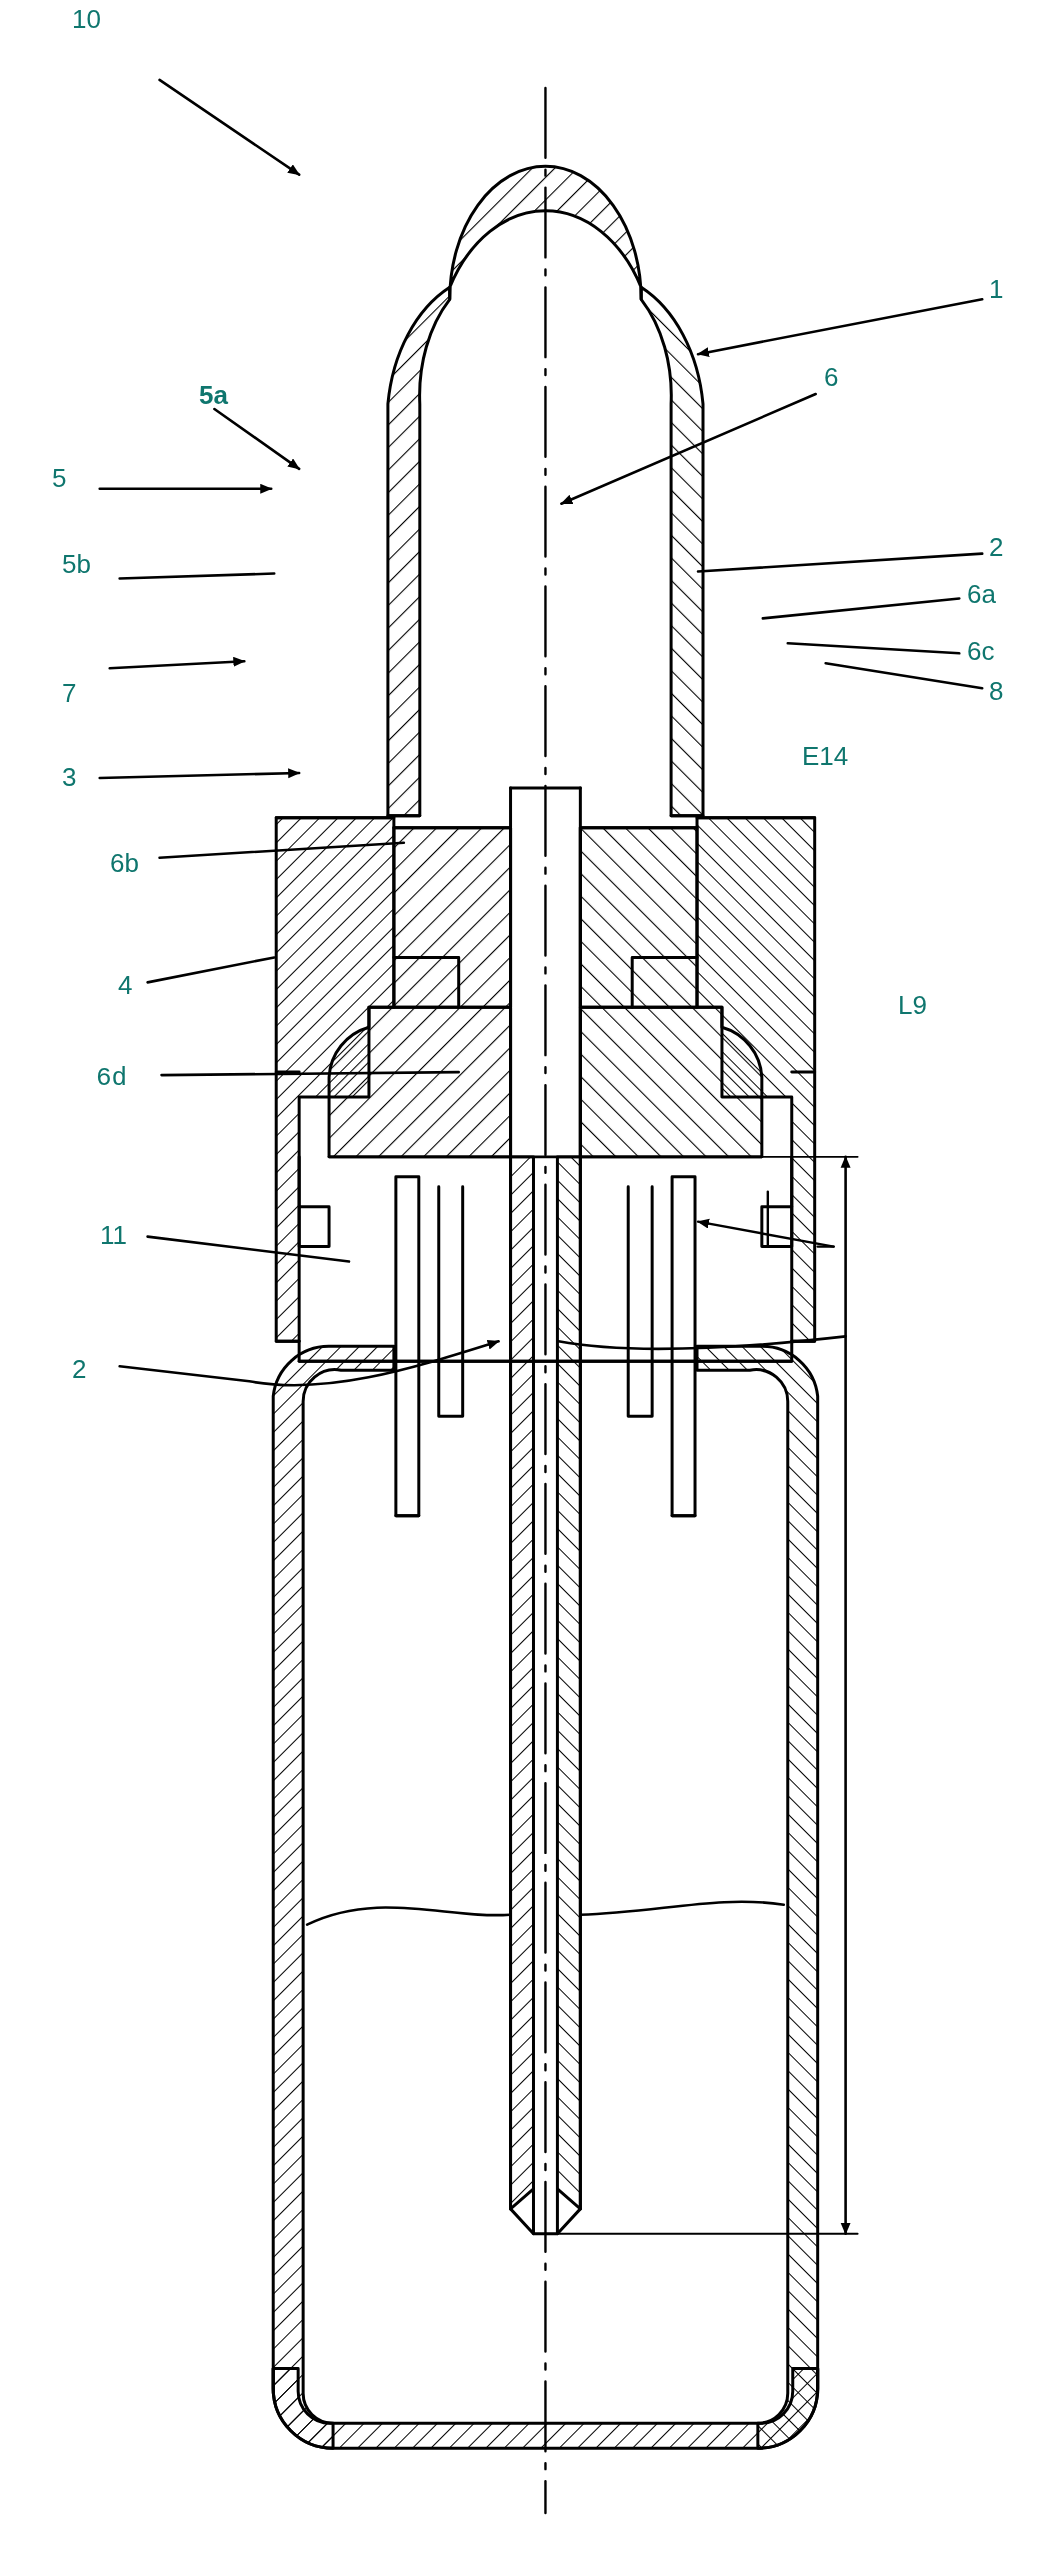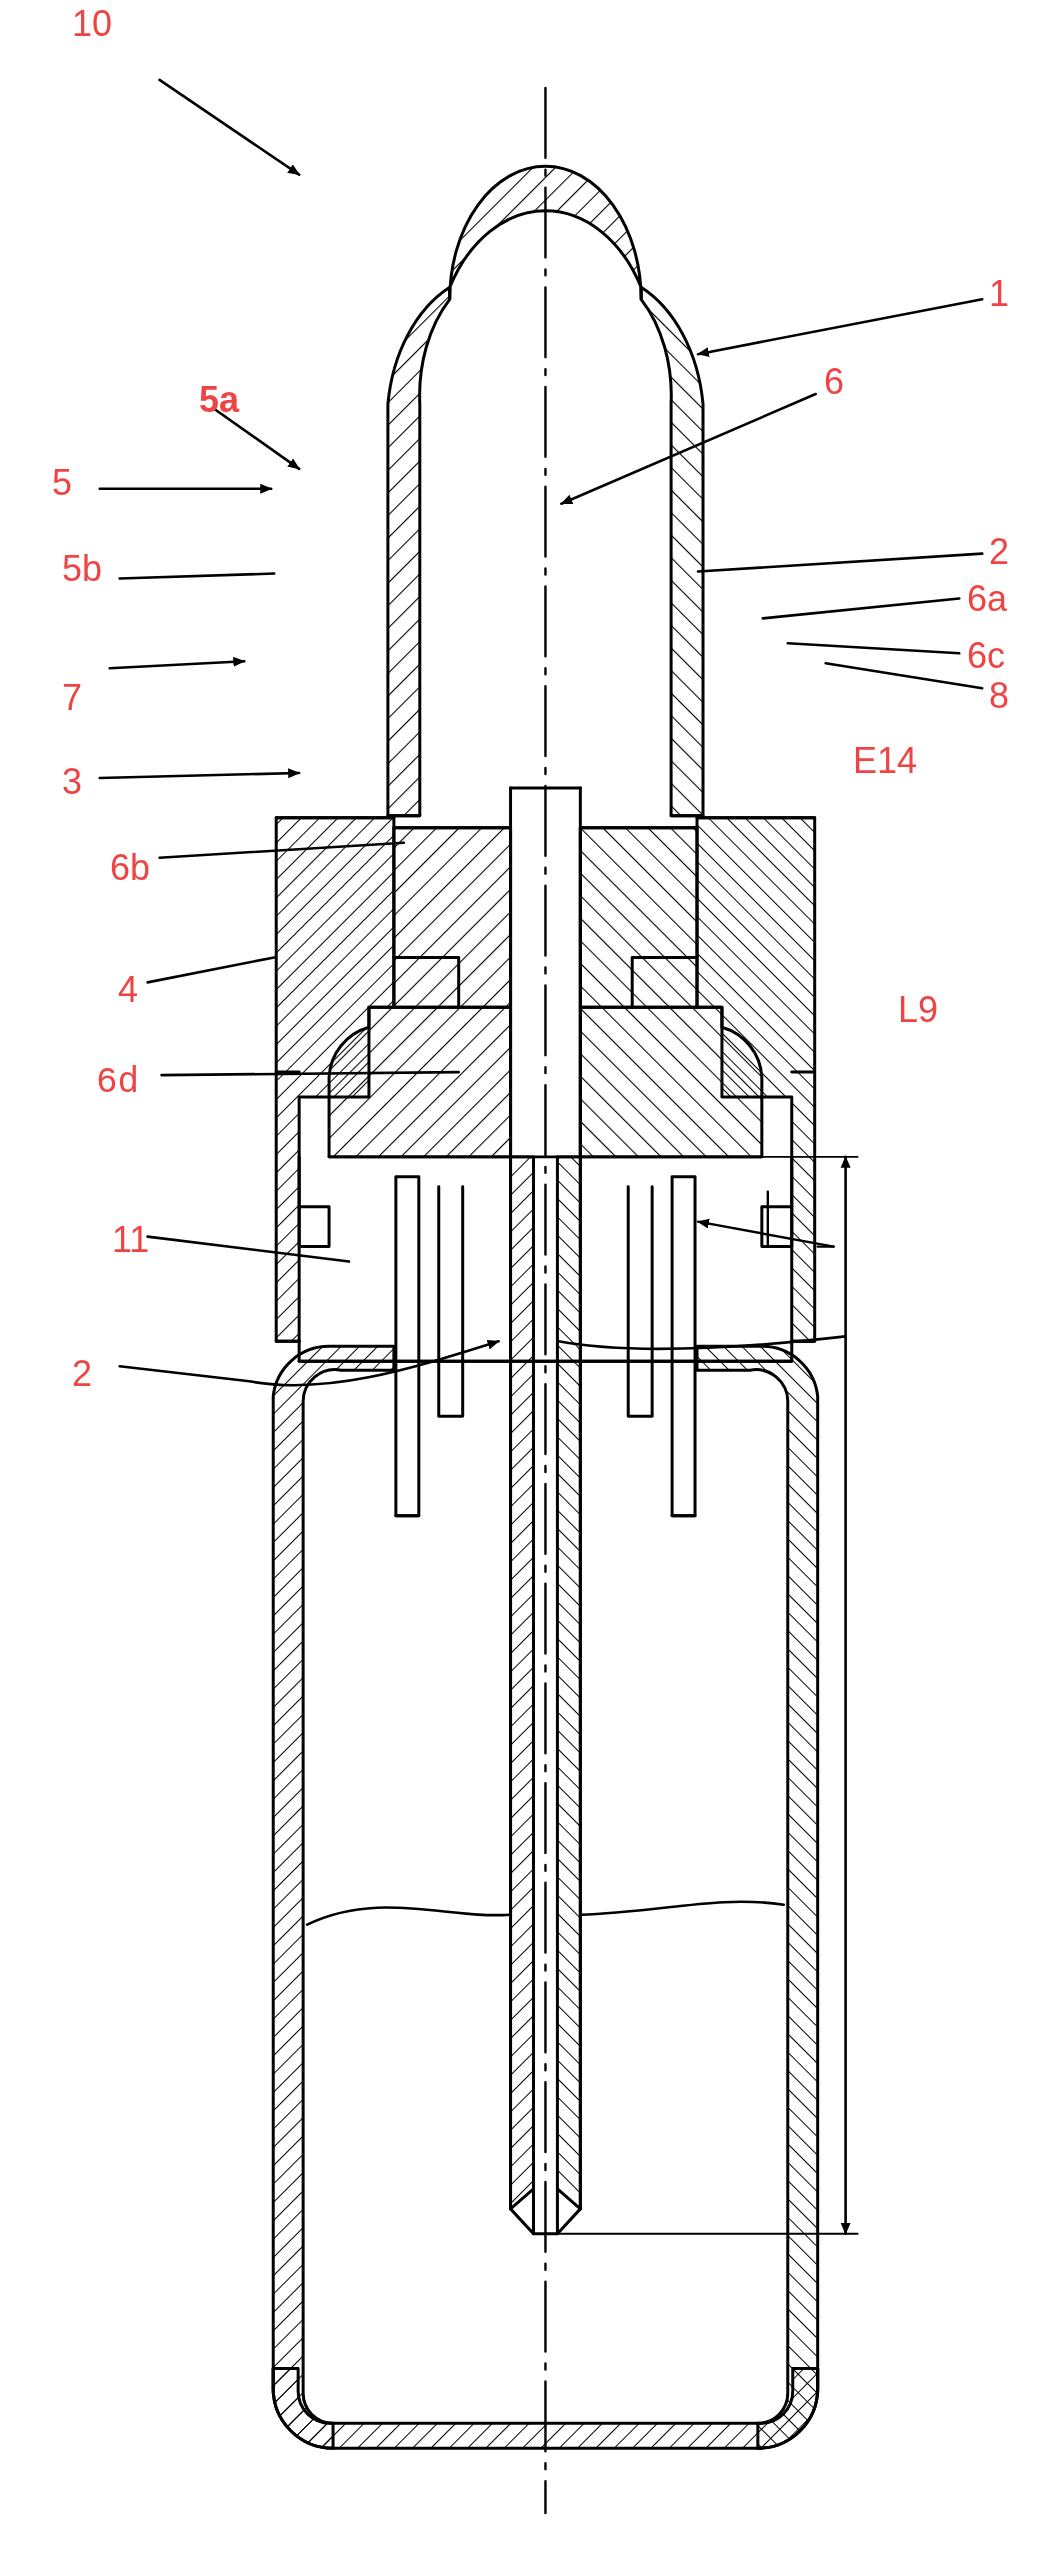--- a/index.html
+++ b/index.html
@@ -18,22 +18,22 @@
     overflow: hidden;
   }
   #figure svg {
     position: absolute;
     left: 0;
     top: 0;
   }
   .ref-label {
     position: absolute;
     font-family: "Liberation Sans", sans-serif;
-    font-size: 36px;
-    color: #ef4444;
+    font-size: 26px;
+    color: #0f766e;
     white-space: nowrap;
     line-height: 1;
   }
 </style>
 </head>
 <body>
 
 <div id="figure">
 
   <svg width="1057" height="2576" viewBox="0 0 1060 2583" fill="none" stroke="#000" stroke-width="3" stroke-linecap="round" stroke-linejoin="round">
@@ -215,23 +215,23 @@
   <div class="ref-label" style="left:989px; top:276px;">1</div>
   <div class="ref-label" style="left:824px; top:364px;">6</div>
   <div class="ref-label" style="left:199px; top:382px;font-weight:bold;">5a</div>
   <div class="ref-label" style="left:52px; top:465px;">5</div>
   <div class="ref-label" style="left:989px; top:534px;">2</div>
   <div class="ref-label" style="left:62px; top:551px;">5b</div>
   <div class="ref-label" style="left:967px; top:581px;">6a</div>
   <div class="ref-label" style="left:967px; top:638px;">6c</div>
   <div class="ref-label" style="left:989px; top:678px;">8</div>
   <div class="ref-label" style="left:62px; top:680px;">7</div>
-  <div class="ref-label" style="left:853px; top:743px;">E14</div>
+  <div class="ref-label" style="left:802px; top:743px;">E14</div>
   <div class="ref-label" style="left:62px; top:764px;">3</div>
   <div class="ref-label" style="left:110px; top:850px;">6b</div>
   <div class="ref-label" style="left:898px; top:977px;margin-top:15px;">L9</div>
   <div class="ref-label" style="left:118px; top:972px;">4</div>
   <div class="ref-label" style="left:96px; top:1065px;font-family:Liberation Mono, monospace;">6d</div>
-  <div class="ref-label" style="left:112px; top:1222px;">11</div>
+  <div class="ref-label" style="left:100px; top:1222px;">11</div>
   <div class="ref-label" style="left:72px; top:1356px;">2</div>
 
 </div>
 
 
 </body></html>

